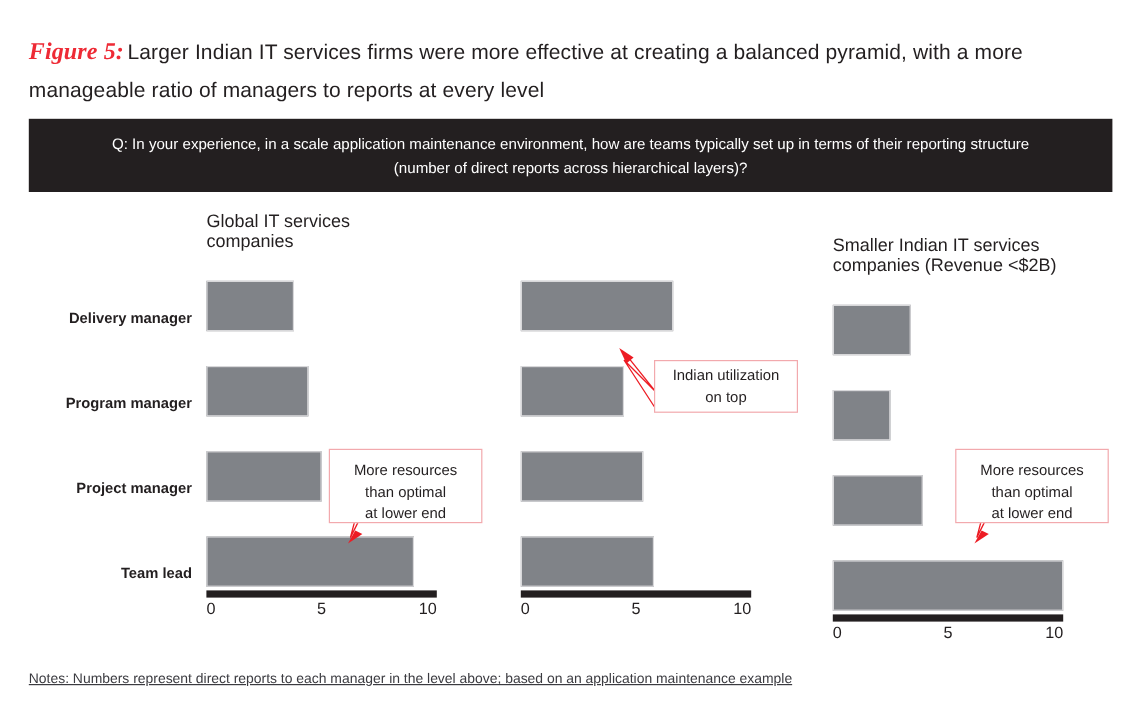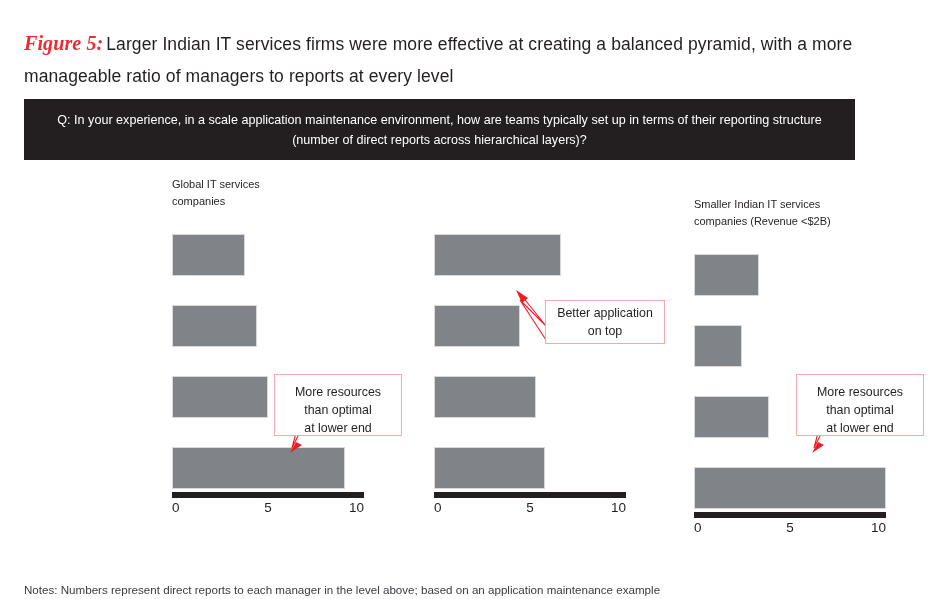--- a/index.html
+++ b/index.html
@@ -21,41 +21,41 @@
   #figure-label{
     color:#ee2a35;
     font-family:"Liberation Serif", serif;
     font-style:italic;
     font-weight:bold;
     font-size:20px;
     padding-right:3px;
   }
   
   #question-banner{
-    position:absolute;left:24px;top:99px;width:831px;height:61px;
+    position:absolute;left:24px;top:99px;width:903px;height:61px;
     background:#231f20;
     display:flex;align-items:center;justify-content:center;
   }
   #question-text{
     color:#ffffff;font-size:12.6px;line-height:20px;text-align:center;
     max-width:790px;
   }
   
   #chart-area{position:absolute;left:0;top:160px;width:950px;height:390px;}
 
   .row-label{
     position:absolute;right:0;width:152px;
     text-align:right;font-size:12.3px;font-weight:bold;color:#231f20;
   }
   #row-labels{position:absolute;left:0;top:0;width:160px;height:350px;}
 
   .panel{position:absolute;top:0;width:260px;height:360px;}
   .panel-title{
     position:absolute;top:16px;left:12px;width:240px;
-    font-size:11px;line-height:17px;color:#231f20;
+    font-size:15px;line-height:17px;color:#231f20;
   }
   .plot{position:absolute;left:12px;top:62px;width:192px;height:268px;}
   .bar{
     position:absolute;left:0;height:42px;background:#808388;
     border:1px solid #d8d8da;box-sizing:border-box;
   }
   .axis-line{
     position:absolute;left:12px;height:6px;background:#231f20;top:332px;width:192px;
   }
   .tick{
@@ -68,37 +68,43 @@
     background:#ffffff;
     box-sizing:border-box;
     font-size:12.4px;line-height:18px;
     color:#231f20;text-align:center;
     padding:8px 10px;
     z-index:5;
   }
   .callout-svg{position:absolute;overflow:visible;z-index:4;}
   
   #footnotes{
-    position:absolute;left:24px;top:582px;width:900px;
-    font-size:11.6px;line-height:16px;color:#3b3b40;
+    position:absolute;left:24px;top:558px;width:900px;
+    font-size:11.6px;line-height:16px;color:#3b3b40;text-decoration:underline;
   }
 </style>
 </head>
 <body>
 
 <div id="figure-title">
   <span id="figure-label">Figure 5:</span><span>Larger Indian IT services firms were more effective at creating a balanced pyramid, with a more manageable ratio of managers to reports at every level</span>
 </div>
 
 <div id="question-banner">
   <div id="question-text">Q: In your experience, in a scale application maintenance environment, how are teams typically set up in terms of their reporting structure (number of direct reports across hierarchical layers)?</div>
 </div>
 
 <div id="chart-area">
 
+  <div id="row-labels">
+    <div class="row-label" style="top:98px;">Delivery manager</div>
+    <div class="row-label" style="top:169px;">Program manager</div>
+    <div class="row-label" style="top:240px;">Project manager</div>
+    <div class="row-label" style="top:311px;">Team lead</div>
+  </div>
 
   <div class="panel" id="panel-0" style="left:160px;">
     <div class="panel-title">
       <span>Global IT services</span><br>
       <span>companies</span>
     </div>
     <div class="plot">
       <div class="bar" id="b0-0" style="top: 12px; width: 73px;"></div>
       <div class="bar" id="b0-1" style="top: 83px; width: 84.5px;"></div>
       <div class="bar" id="b0-2" style="top: 154px; width: 96px;"></div>
@@ -148,21 +154,21 @@
     <span>More resources</span><br>
     <span>than optimal</span><br>
     <span>at lower end</span>
   </div>
 
   <svg class="callout-svg" style="left:506px;top:118px;width:120px;height:70px;">
     <polyline points="16,18 40,48 14,22 40,62" fill="none" stroke="#ed1c24" stroke-width="1.1"></polyline>
     <path d="M10,12 L22,20 L16,25 Z" fill="#ed1c24"></path>
   </svg>
   <div class="callout" style="left:545px;top:140px;width:120px;height:44px;display:flex;flex-direction:column;justify-content:center;">
-    <span>Better application</span>
+    <span>Indian utilization</span>
     <span>on top</span>
   </div>
 
   <svg class="callout-svg" style="left:798px;top:200px;width:130px;height:120px;">
     <polyline points="26,50 16,88 34,52 50,50" fill="none" stroke="#ed1c24" stroke-width="1.1"></polyline>
     <path d="M14,93 L20,82 L26,85 Z" fill="#ed1c24"></path>
   </svg>
   <div class="callout" style="left:796px;top:214px;width:128px;height:62px;">
     <span>More resources</span><br>
     <span>than optimal</span><br>

